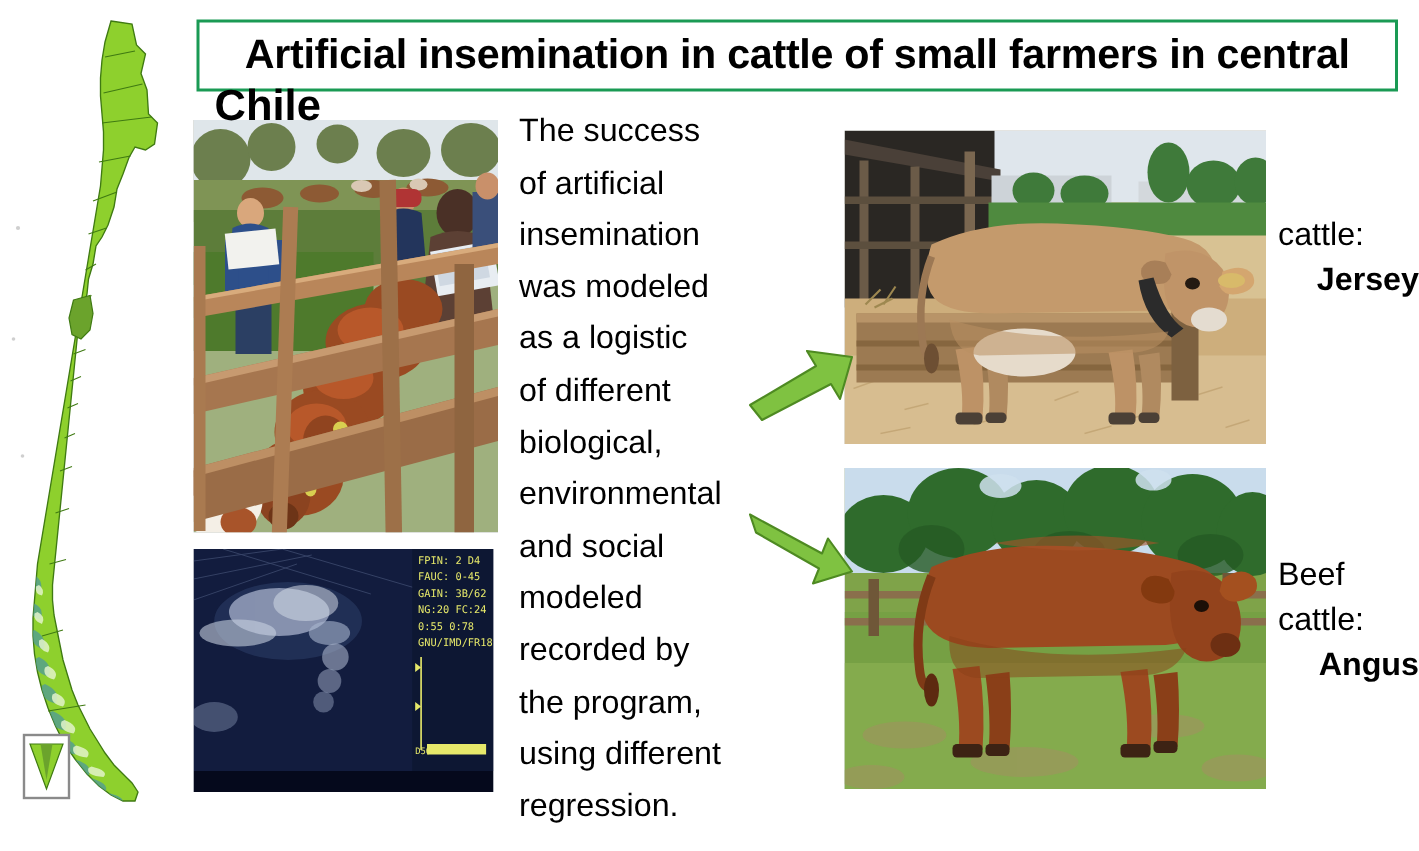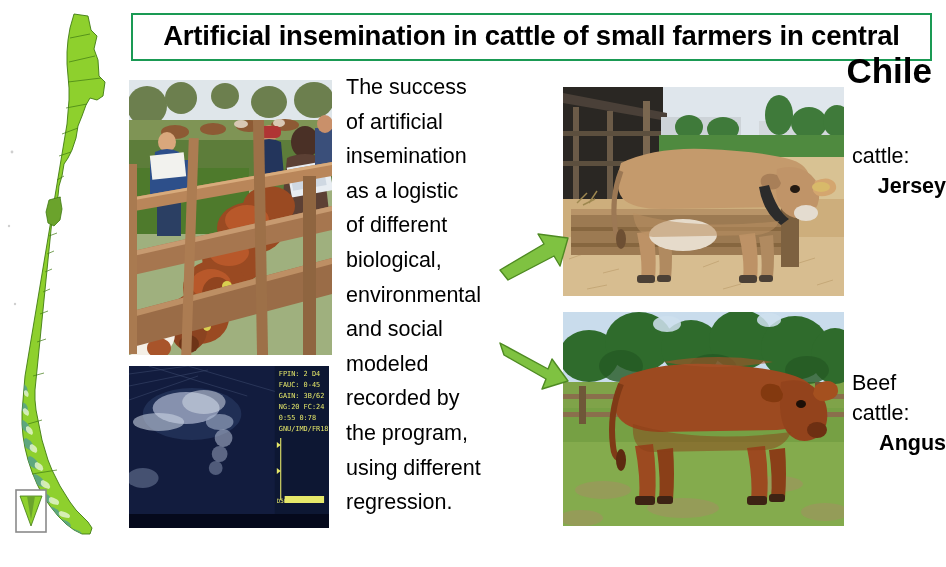--- a/index.html
+++ b/index.html
@@ -36,25 +36,25 @@
     text-align: center;
     font-size: 27.5px;
     font-weight: bold;
     line-height: 40px;
     letter-spacing: -0.2px;
     z-index: 7;
     white-space: nowrap;
   }
   #title-overflow {
     position: absolute;
-    left: 131px;
+    left: 143px;
     top: 56px;
     width: 801px;
-    text-align: right;
-    font-size: 35px;
+    text-align: left;
+    font-size: 29px;
     font-weight: bold;
     line-height: 30px;
     z-index: 7;
   }
 
   
   #map-wrap {
     position: absolute;
     left: 2px;
     top: 4px;
@@ -353,20 +353,21 @@
     <rect x="158" y="130" width="40" height="7" fill="#e6e86a"></rect>
     <text x="150" y="137" fill="#e6e86a" font-family="DejaVu Sans Mono, monospace" font-size="6">D50</text>
     <rect x="0" y="148" width="203" height="14" fill="#05091c"></rect>
   </svg>
 </div>
 
 <div id="body-text">
   <span>The success</span>
   <span>of artificial</span>
   <span>insemination</span>
+  <span>was modeled</span>
   <span>as a logistic</span>
   <span>of different</span>
   <span>biological,</span>
   <span>environmental</span>
   <span>and social</span>
   <span>modeled</span>
   <span>recorded by</span>
   <span>the program,</span>
   <span>using different</span>
   <span>regression.</span>

